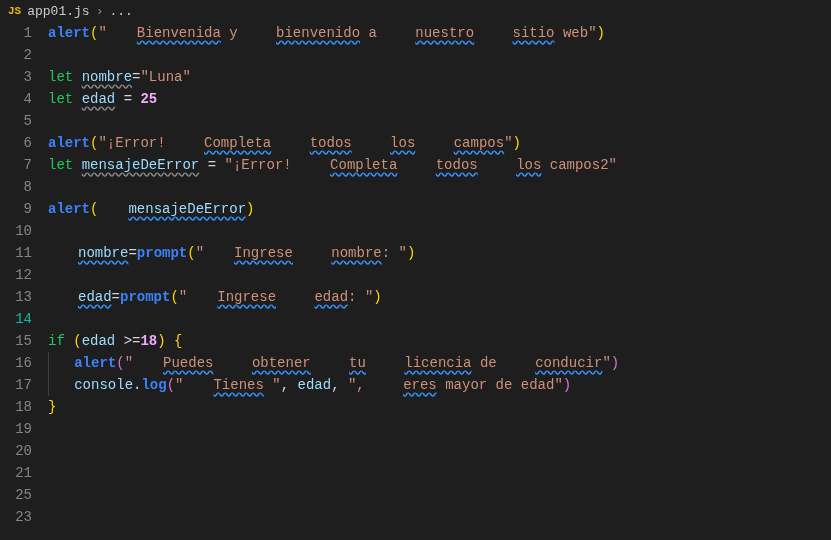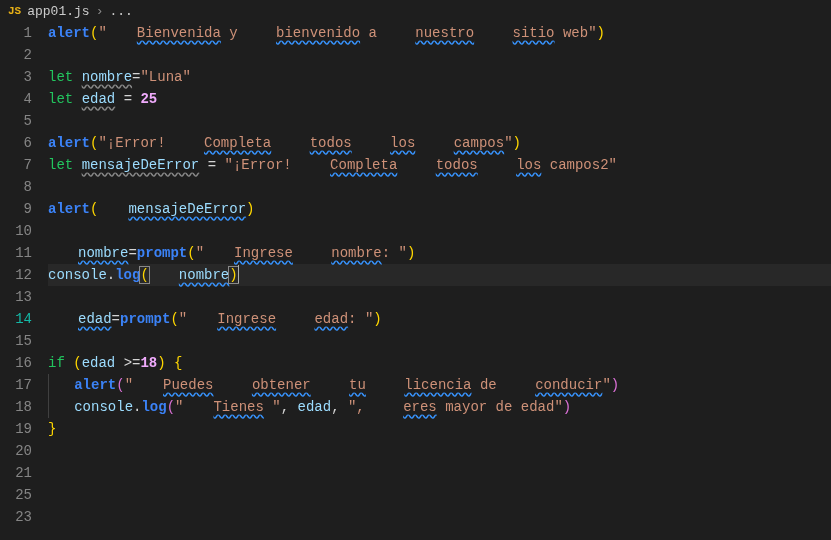--- a/index.html
+++ b/index.html
@@ -133,21 +133,20 @@
 <div class="line"></div>
 <div class="line"><span class="kw">let</span> <span class="var gwavy">nombre</span><span class="op">=</span><span class="str">"Luna"</span></div>
 <div class="line"><span class="kw">let</span> <span class="var gwavy">edad</span> <span class="op">=</span> <span class="num">25</span></div>
 <div class="line"></div>
 <div class="line"><span class="fn">alert</span><span class="brace1">(</span><span class="str">"<span>¡Error!</span> <span class="wavy">Completa</span> <span class="wavy">todos</span> <span class="wavy">los</span> <span class="wavy">campos</span>"</span><span class="brace1">)</span></div>
 <div class="line"><span class="kw">let</span> <span class="var gwavy">mensajeDeError</span> <span class="op">=</span> <span class="str">"<span>¡Error!</span> <span class="wavy">Completa</span> <span class="wavy">todos</span> <span class="wavy">los</span> <span>campos2</span>"</span></div>
 <div class="line"></div>
 <div class="line"><span class="fn">alert</span><span class="brace1">(</span><span class="var wavy">mensajeDeError</span><span class="brace1">)</span></div>
 <div class="line"></div>
 <div class="line"><span class="var wavy">nombre</span><span class="op">=</span><span class="fn">prompt</span><span class="brace1">(</span><span class="str">"<span class="wavy">Ingrese</span> <span class="wavy">nombre</span><span>: </span>"</span><span class="brace1">)</span></div>
-<div class="line hl-line"><span class="var">console</span><span class="pun">.</span><span class="fn">log</span><span class="brace1 bracket-match">(</span><span class="var wavy">nombre</span><span class="brace1 bracket-match">)</span><span class="cursor"></span></div>
 <div class="line"></div>
 <div class="line"><span class="var wavy">edad</span><span class="op">=</span><span class="fn">prompt</span><span class="brace1">(</span><span class="str">"<span class="wavy">Ingrese</span> <span class="wavy">edad</span><span>: </span>"</span><span class="brace1">)</span></div>
 <div class="line"></div>
 <div class="line"><span class="kw">if</span> <span class="brace1">(</span><span class="var">edad</span> <span class="op">&gt;=</span><span class="num">18</span><span class="brace1">)</span> <span class="brace1">{</span></div>
 <div class="line"><span class="indent-guide"></span>   <span class="fn">alert</span><span class="brace2">(</span><span class="str">"<span class="wavy">Puedes</span> <span class="wavy">obtener</span> <span class="wavy">tu</span> <span class="wavy">licencia</span> <span>de</span> <span class="wavy">conducir</span>"</span><span class="brace2">)</span></div>
 <div class="line"><span class="indent-guide"></span>   <span class="var">console</span><span class="pun">.</span><span class="fn">log</span><span class="brace2">(</span><span class="str">"<span class="wavy">Tienes</span> "</span><span class="pun">, </span><span class="var">edad</span><span class="pun">, </span><span class="str">"<span>, </span><span class="wavy">eres</span> <span>mayor de edad</span>"</span><span class="brace2">)</span></div>
 <div class="line"><span class="brace1">}</span></div>
 <div class="line"></div>
 
   </div>

